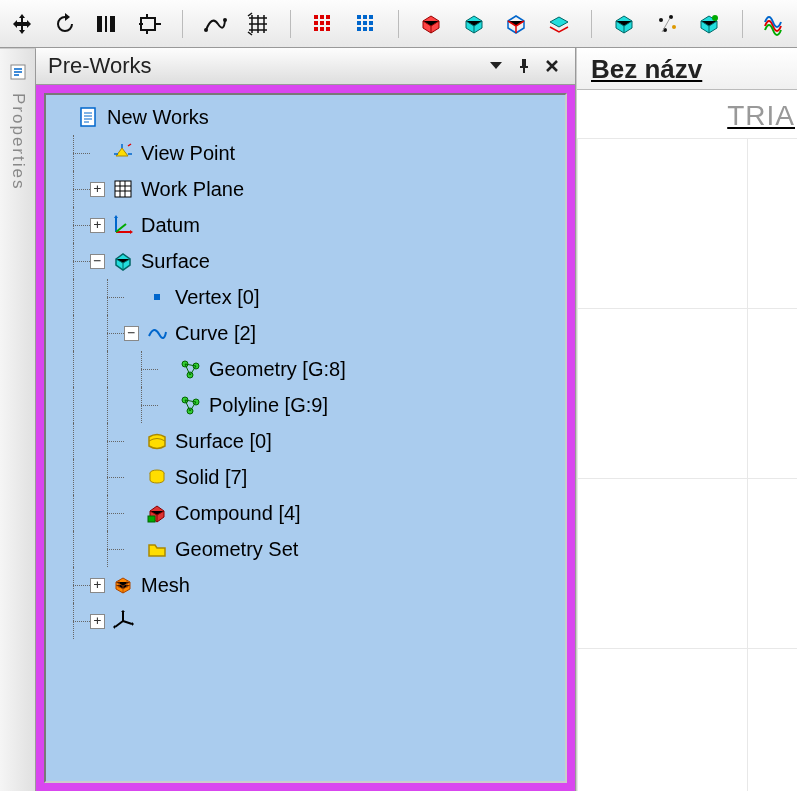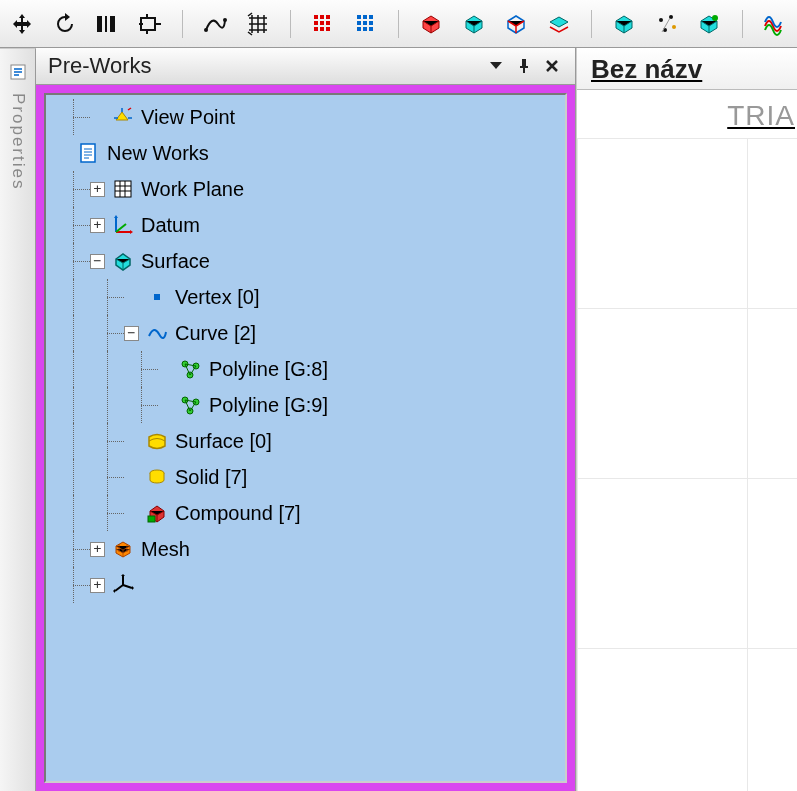--- a/index.html
+++ b/index.html
@@ -340,41 +340,41 @@
           <svg width="14" height="14">
             <path d="M2 2l10 10M12 2L2 12" stroke="#222" stroke-width="2.5"></path>
           </svg>
         </span>
     </div>
 
     <div class="tree-container">
       <div class="tree" id="tree">
           <div class="tree-row">
             <span style="width: 8px; flex-shrink: 0;"></span>
+            <span class="expander blank"></span>
+            <span class="node-icon">
+              <svg width="22" height="22">
+                <rect x="3" y="2" width="14" height="18" fill="#fff" stroke="#06c" stroke-width="1.5"></rect>
+                <path d="M6 7h8M6 10h8M6 13h8M6 16h5" stroke="#06c"></path>
+              </svg>
+            </span>
+            <span class="label">New Works</span>
+          </div>
+          <div class="tree-row">
+            <span style="width: 8px; flex-shrink: 0;"></span>
             <span class="indent hline" style="width: 34px;"></span>
             <span class="expander blank"></span>
             <span class="node-icon">
               <svg width="22" height="22">
                 <path d="M4 14l6-8 6 8z" fill="#fd0" stroke="#a80"></path>
                 <path d="M10 6l0-4M2 12h4M16 12h4" stroke="#06c" stroke-width="1.5"></path>
                 <path d="M16 4l3-2" stroke="#d00" stroke-width="1.5"></path>
               </svg>
             </span>
             <span class="label">View Point</span>
-          </div>
-          <div class="tree-row">
-            <span style="width: 8px; flex-shrink: 0;"></span>
-            <span class="expander blank"></span>
-            <span class="node-icon">
-              <svg width="22" height="22">
-                <rect x="3" y="2" width="14" height="18" fill="#fff" stroke="#06c" stroke-width="1.5"></rect>
-                <path d="M6 7h8M6 10h8M6 13h8M6 16h5" stroke="#06c"></path>
-              </svg>
-            </span>
-            <span class="label">New Works</span>
           </div>
           <div class="tree-row">
             <span style="width: 8px; flex-shrink: 0;"></span>
             <span class="indent hline" style="width: 34px;"></span>
             <span class="expander">+</span>
             <span class="node-icon">
               <svg width="22" height="22">
                 <rect x="3" y="3" width="16" height="16" fill="#fff" stroke="#000"></rect>
                 <path d="M3 8h16M3 13h16M8 3v16M13 3v16" stroke="#000"></path>
               </svg>
@@ -439,21 +439,21 @@
             <span class="indent hline" style="width: 34px;"></span>
             <span class="expander blank"></span>
             <span class="node-icon">
               <svg width="22" height="22">
                 <circle cx="5" cy="6" r="3" fill="#3c3" stroke="#060"></circle>
                 <circle cx="16" cy="8" r="3" fill="#3c3" stroke="#060"></circle>
                 <circle cx="10" cy="17" r="3" fill="#3c3" stroke="#060"></circle>
                 <path d="M5 6L16 8L10 17z" fill="none" stroke="#060"></path>
               </svg>
             </span>
-            <span class="label">Polyline [G:8]</span>
+            <span class="label">Geometry [G:8]</span>
           </div>
           <div class="tree-row">
             <span style="width: 8px; flex-shrink: 0;"></span>
             <span class="indent" style="width: 34px;"></span>
             <span class="indent" style="width: 34px;"></span>
             <span class="indent hline" style="width: 34px;"></span>
             <span class="expander blank"></span>
             <span class="node-icon">
               <svg width="22" height="22">
                 <circle cx="5" cy="6" r="3" fill="#3c3" stroke="#060"></circle>
@@ -495,21 +495,33 @@
             <span class="indent" style="width: 34px;"></span>
             <span class="indent hline" style="width: 34px;"></span>
             <span class="expander blank"></span>
             <span class="node-icon">
               <svg width="22" height="22">
                 <path d="M4 9l7-5 7 5v6l-7 5-7-5z" fill="#d33" stroke="#800"></path>
                 <path d="M4 9l7 4 7-4M11 13v7" stroke="#800"></path>
                 <rect x="2" y="14" width="7" height="6" fill="#0a0" stroke="#060"></rect>
               </svg>
             </span>
-            <span class="label">Compound [7]</span>
+            <span class="label">Compound [4]</span>
+          </div>
+          <div class="tree-row">
+            <span style="width: 8px; flex-shrink: 0;"></span>
+            <span class="indent" style="width: 34px;"></span>
+            <span class="indent hline" style="width: 34px;"></span>
+            <span class="expander blank"></span>
+            <span class="node-icon">
+              <svg width="22" height="22">
+                <path d="M3 7h6l2 3h8v8H3z" fill="#fd0" stroke="#a80" stroke-width="1.5"></path>
+              </svg>
+            </span>
+            <span class="label">Geometry Set</span>
           </div>
           <div class="tree-row">
             <span style="width: 8px; flex-shrink: 0;"></span>
             <span class="indent hline" style="width: 34px;"></span>
             <span class="expander">+</span>
             <span class="node-icon">
               <svg width="22" height="22">
                 <path d="M4 8l7-4 7 4v7l-7 4-7-4z" fill="#f80" stroke="#a40"></path>
                 <path d="M4 8l7 4 7-4M11 12v7M4 11l7 4 7-4M7 6v8M15 6v8" stroke="#a40" stroke-width="0.8"></path>
               </svg>

